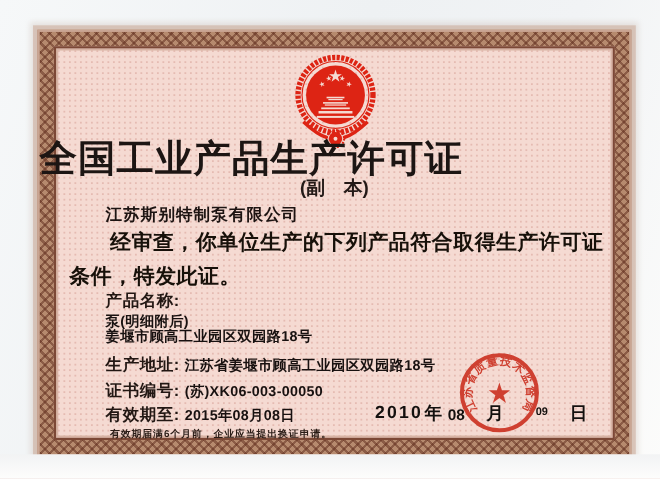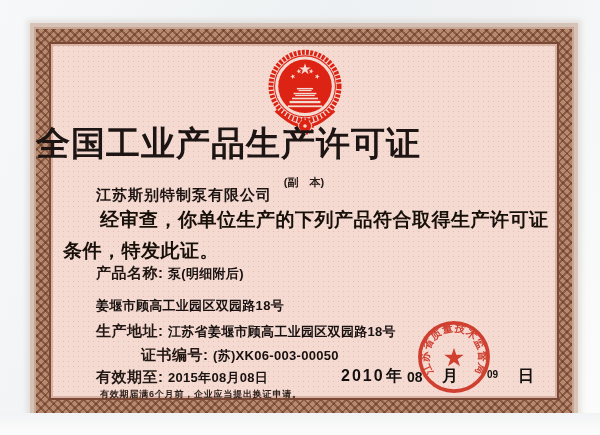--- a/index.html
+++ b/index.html
@@ -34,33 +34,33 @@
     background-size:5px 5px;
   }
   .abs{position:absolute;}
   .emblem{left:228px;top:20px;width:82px;height:86px;z-index:2;}
   .title{
     left:0;top:92px;width:100%;text-align:left;
     font-size:34px;font-weight:800;letter-spacing:1px;color:#1c1513;z-index:2;
   }
   .subtitle{
     left:0;top:130px;width:100%;text-align:center;
-    font-size:11px;font-weight:600;color:#241a17;z-index:2;margin-top:16px;
+    font-size:17px;font-weight:600;color:#241a17;z-index:2;
   }
   .company{left:60px;top:157px;font-size:15px;font-weight:800;letter-spacing:1px;color:#1d1412;z-index:2;}
   .body-line{font-size:19px;font-weight:800;letter-spacing:.5px;color:#171009;z-index:2;}
   .body1{left:64px;top:178px;}
   .body2{left:27px;top:209px;}
   .frow{display:flex;align-items:baseline;z-index:2;}
   .flabel{display:inline-block;width:72px;font-size:15px;font-weight:800;color:#221713;letter-spacing:.5px;}
   .fvalue{font-size:13px;font-weight:800;color:#181110;letter-spacing:.3px;white-space:nowrap;}
-  .row1{left:60px;top:235px;}
+  .row1{left:60px;top:235px;flex-direction:column;}
   .row2{left:60px;top:268px;}
   .row3{left:60px;top:293px;justify-content:center;}
-  .row4{left:60px;top:317px;margin-left:45px;}
+  .row4{left:60px;top:317px;}
   .row5{left:60px;top:339px;}
   .note{left:64px;top:359px;font-size:9px;font-weight:700;letter-spacing:.8px;color:#2a1c16;z-index:2;}
   .date-part{font-weight:800;color:#13100e;z-index:4;}
   .d-year {left:305px;top:338px;font-size:16px;letter-spacing:2px;}
   .d-yu   {left:350px;top:337px;font-size:16px;}
   .d-month{left:371px;top:340px;font-size:14px;}
   .d-mu   {left:406px;top:337px;font-size:16px;}
   .d-day  {left:451px;top:340px;font-size:10px;}
   .d-du   {left:482px;top:337px;font-size:16px;}
   .seal{left:362px;top:272px;width:112px;height:112px;z-index:3;opacity:.92;}

